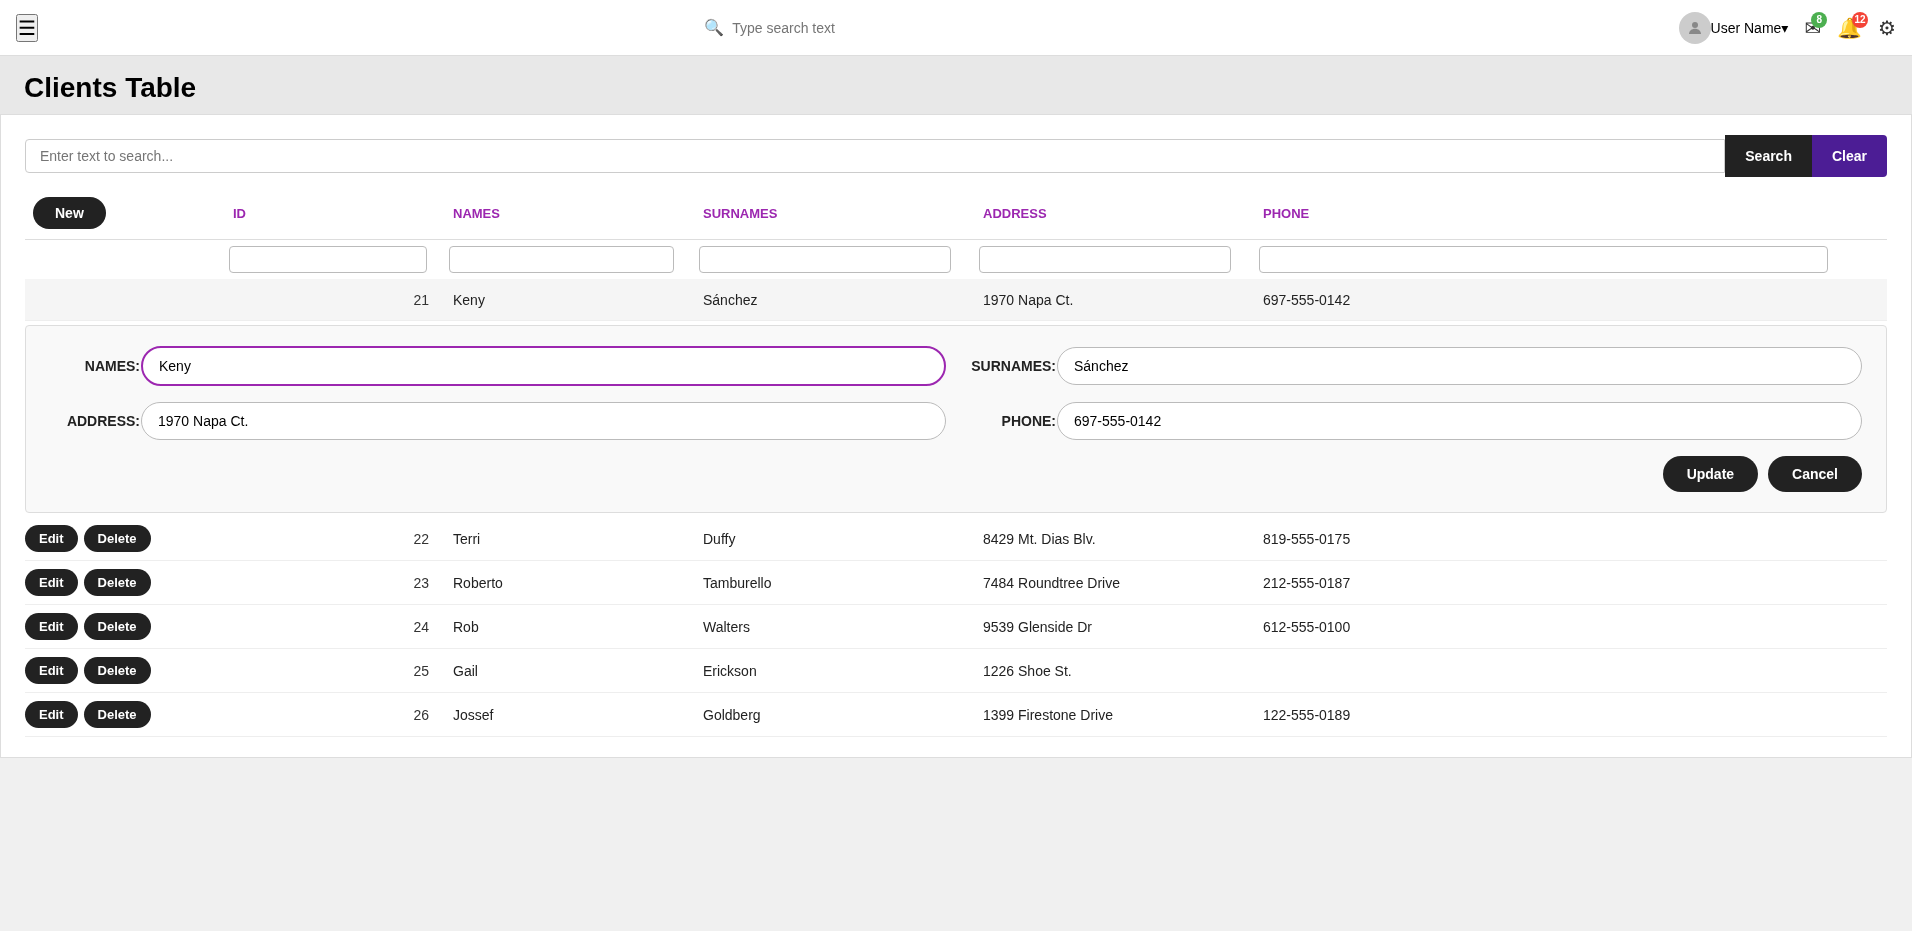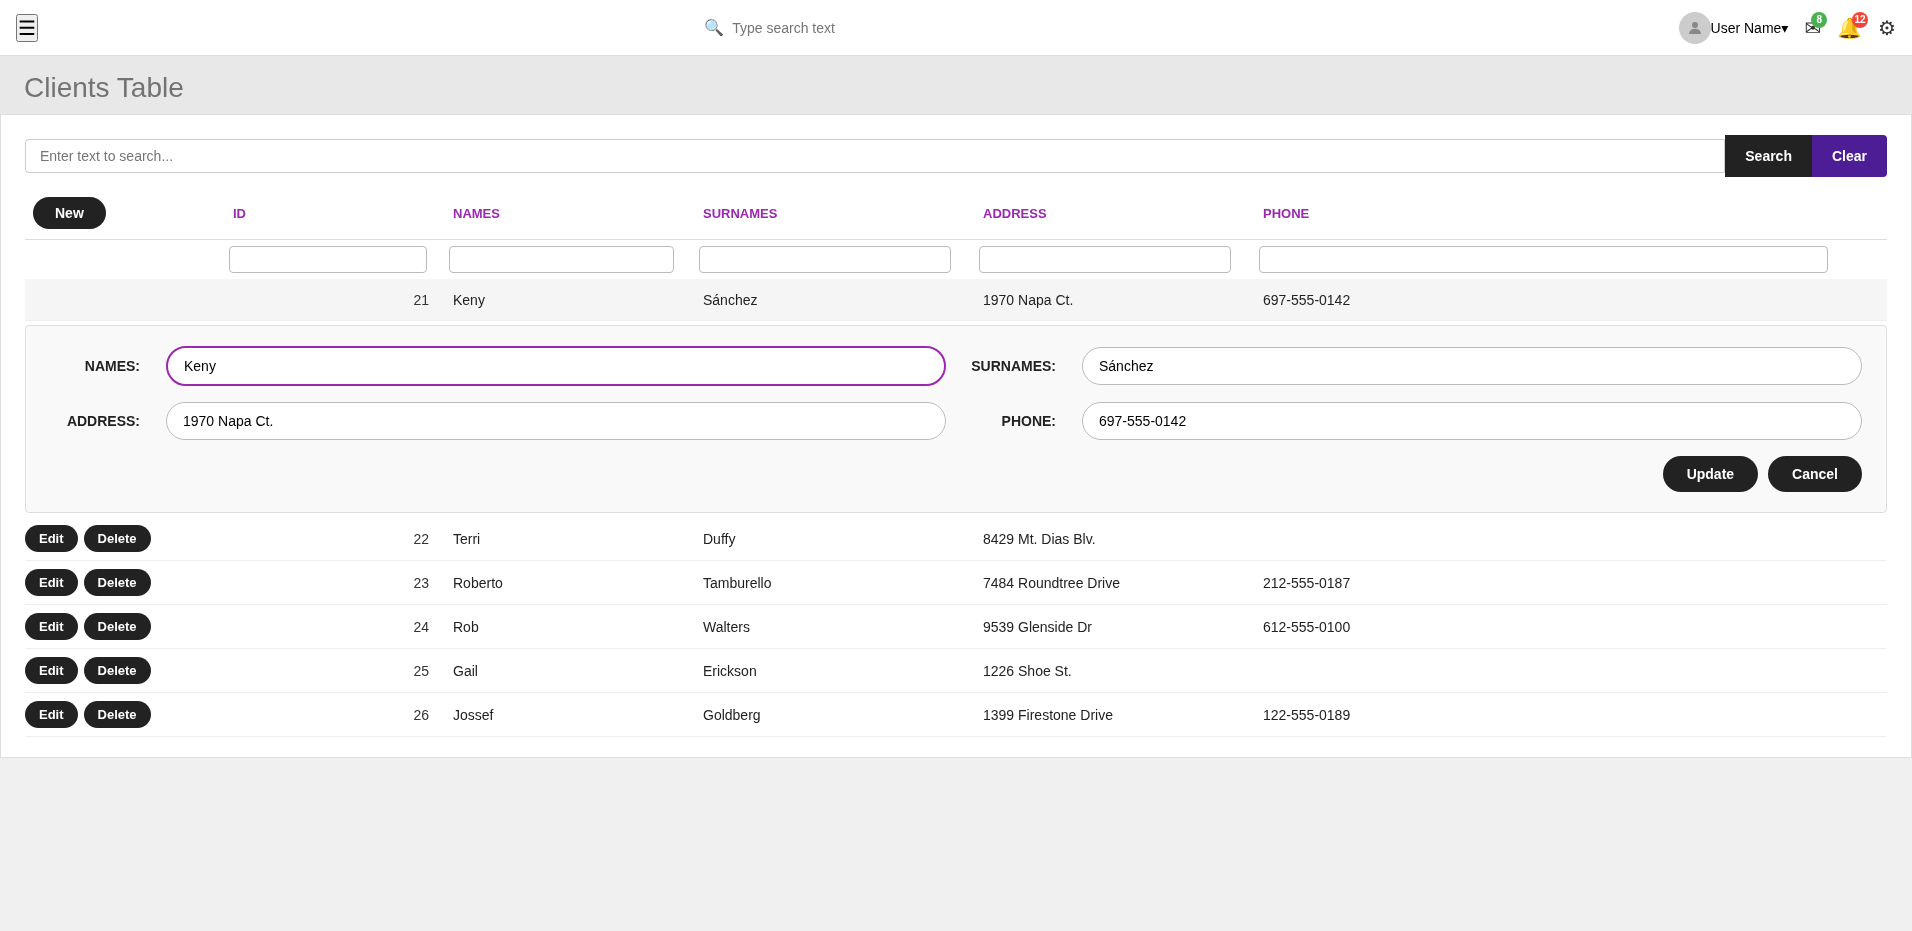--- a/index.html
+++ b/index.html
@@ -42,21 +42,21 @@
       display: flex; align-items: center; justify-content: center;
     }
     .badge-green { background: #4caf50; }
     .badge-red { background: #f44336; }
 
     
     .page-title-bar {
       background: #e8e8e8; padding: 16px 24px 10px 24px;
     }
     .page-title {
-      font-size: 28px; font-weight: normal; color: #737373;
+      font-size: 28px; font-weight: bold; color: #000000;
     }
 
     
     .main-content {
       background: #fff; margin: 0; padding: 20px 24px;
       border: 1px solid #ddd;
     }
 
     
     .search-bar {
@@ -119,21 +119,21 @@
     }
     .cell { padding: 4px 8px; color: #222; font-size: 14px; }
     .cell-id { text-align: right; padding-right: 16px; color: #333; }
 
     
     .edit-form {
       background: #f9f9f9; border: 1px solid #ddd; border-radius: 4px;
       padding: 20px 24px; margin: 4px 0;
     }
     .form-row { display: flex; align-items: center; margin-bottom: 16px; gap: 20px; }
-    .form-group { display: flex; align-items: center; flex: 1; gap: 26px; }
+    .form-group { display: flex; align-items: center; flex: 1; gap: 1px; }
     .form-label { font-weight: bold; font-size: 14px; white-space: nowrap; min-width: 90px; text-align: right; }
     .form-input {
       flex: 1; border: 1px solid #bbb; border-radius: 20px;
       padding: 10px 16px; font-size: 14px; outline: none; background: #fff;
     }
     .form-input-active {
       border: 2px solid #9c27b0; border-radius: 20px;
       padding: 10px 16px; font-size: 14px; outline: none; background: #fff; flex: 1;
     }
     .form-actions { display: flex; justify-content: flex-end; gap: 10px; margin-top: 8px; }
@@ -256,20 +256,21 @@
 
     <div class="data-row">
       <div class="row-actions">
         <button class="edit-btn">Edit</button>
         <button class="delete-btn">Delete</button>
       </div>
       <div class="cell cell-id">22</div>
       <div class="cell">Terri</div>
       <div class="cell">Duffy</div>
       <div class="cell">8429 Mt. Dias Blv.</div>
+      <div class="cell">819-555-0175</div>
     </div>
 
     <div class="data-row">
       <div class="row-actions">
         <button class="edit-btn">Edit</button>
         <button class="delete-btn">Delete</button>
       </div>
       <div class="cell cell-id">23</div>
       <div class="cell">Roberto</div>
       <div class="cell">Tamburello</div>

